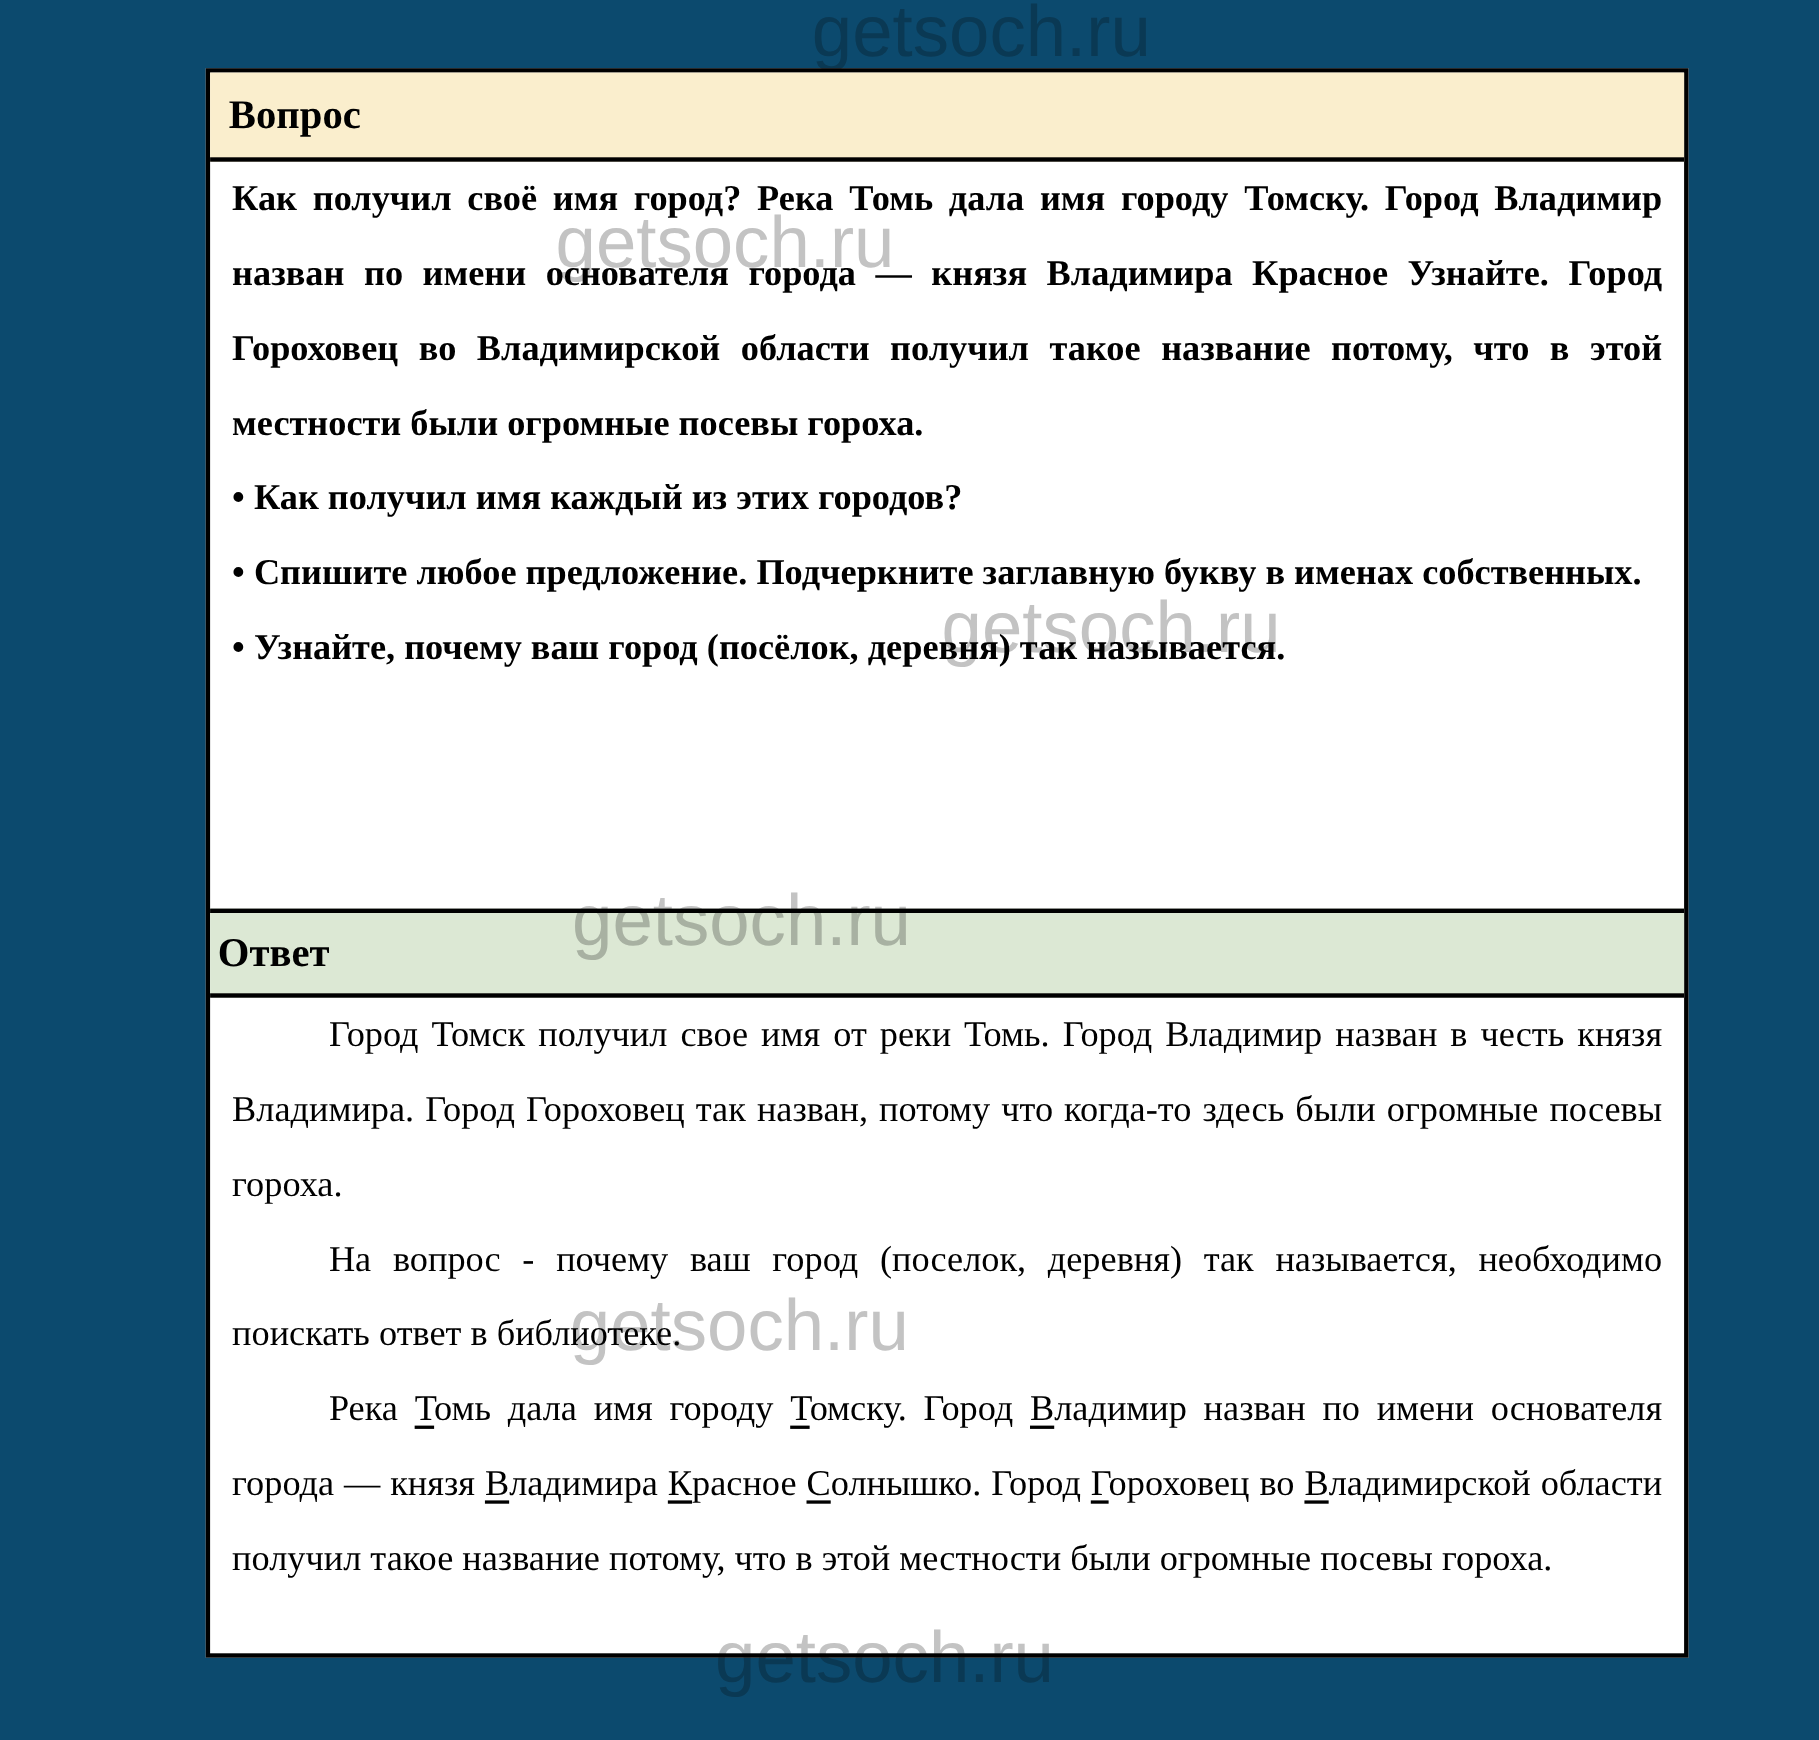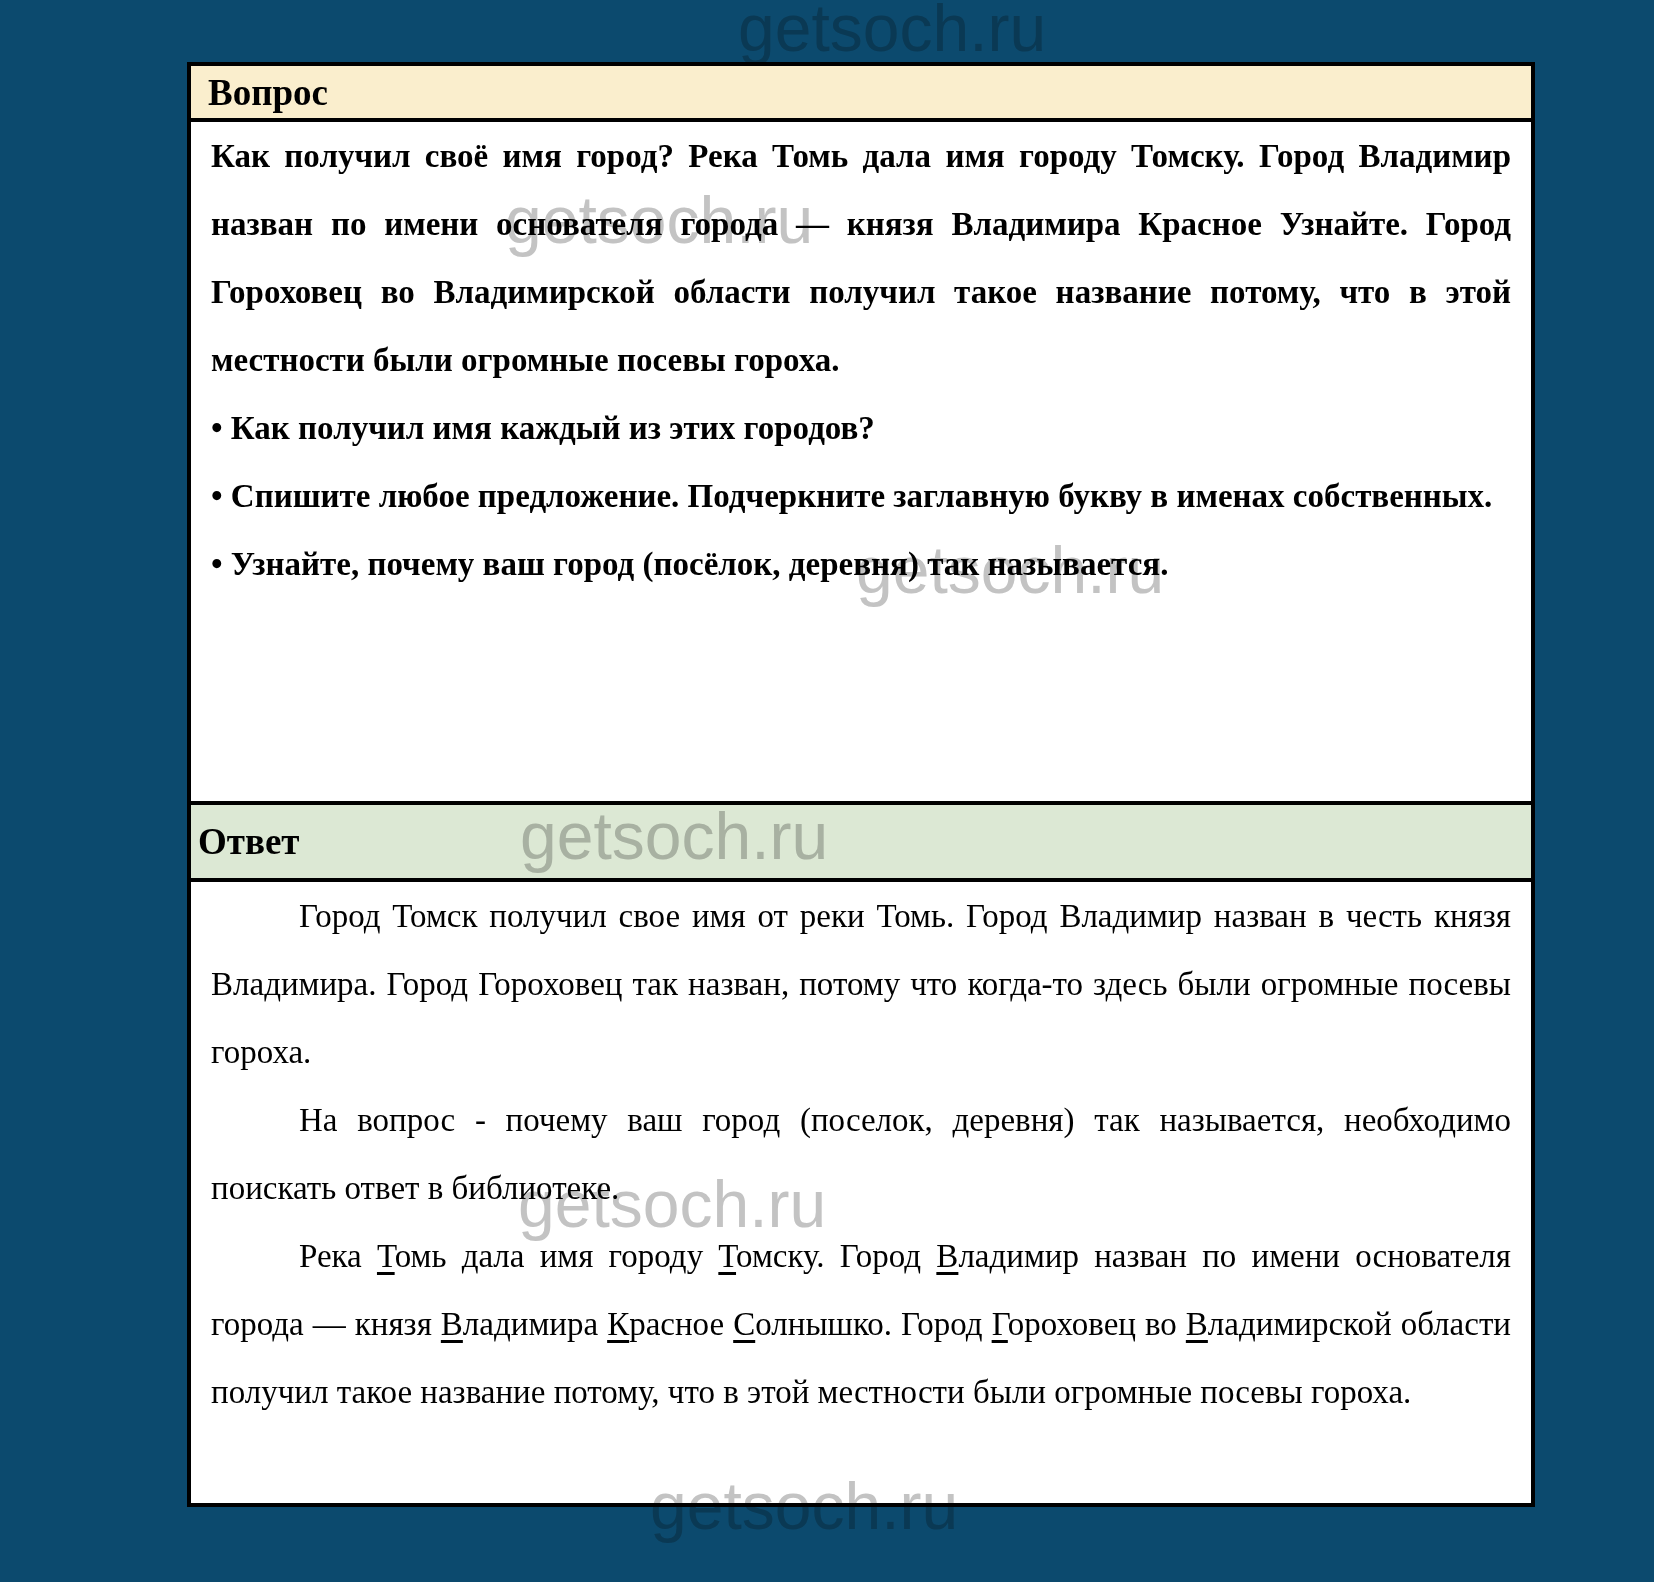--- a/index.html
+++ b/index.html
@@ -12,21 +12,21 @@
     color:#000;
   }
   .qa-table{
     position:absolute;left:187px;top:62px;
     width:1348px;height:1445px;
     border:4px solid #000;
     box-sizing:border-box;
     background:#fff;
   }
   .q-header{
-    height:56px;
+    height:81px;
     background:var(--q-bg,#faeecd);
     border-bottom:4px solid #000;
     display:flex;align-items:center;
     padding:0 17px;
     font-weight:bold;font-size:37px;
     box-sizing:border-box;
   }
   .a-header{
     height:81px;
     background:var(--a-bg,#dce8d4);

